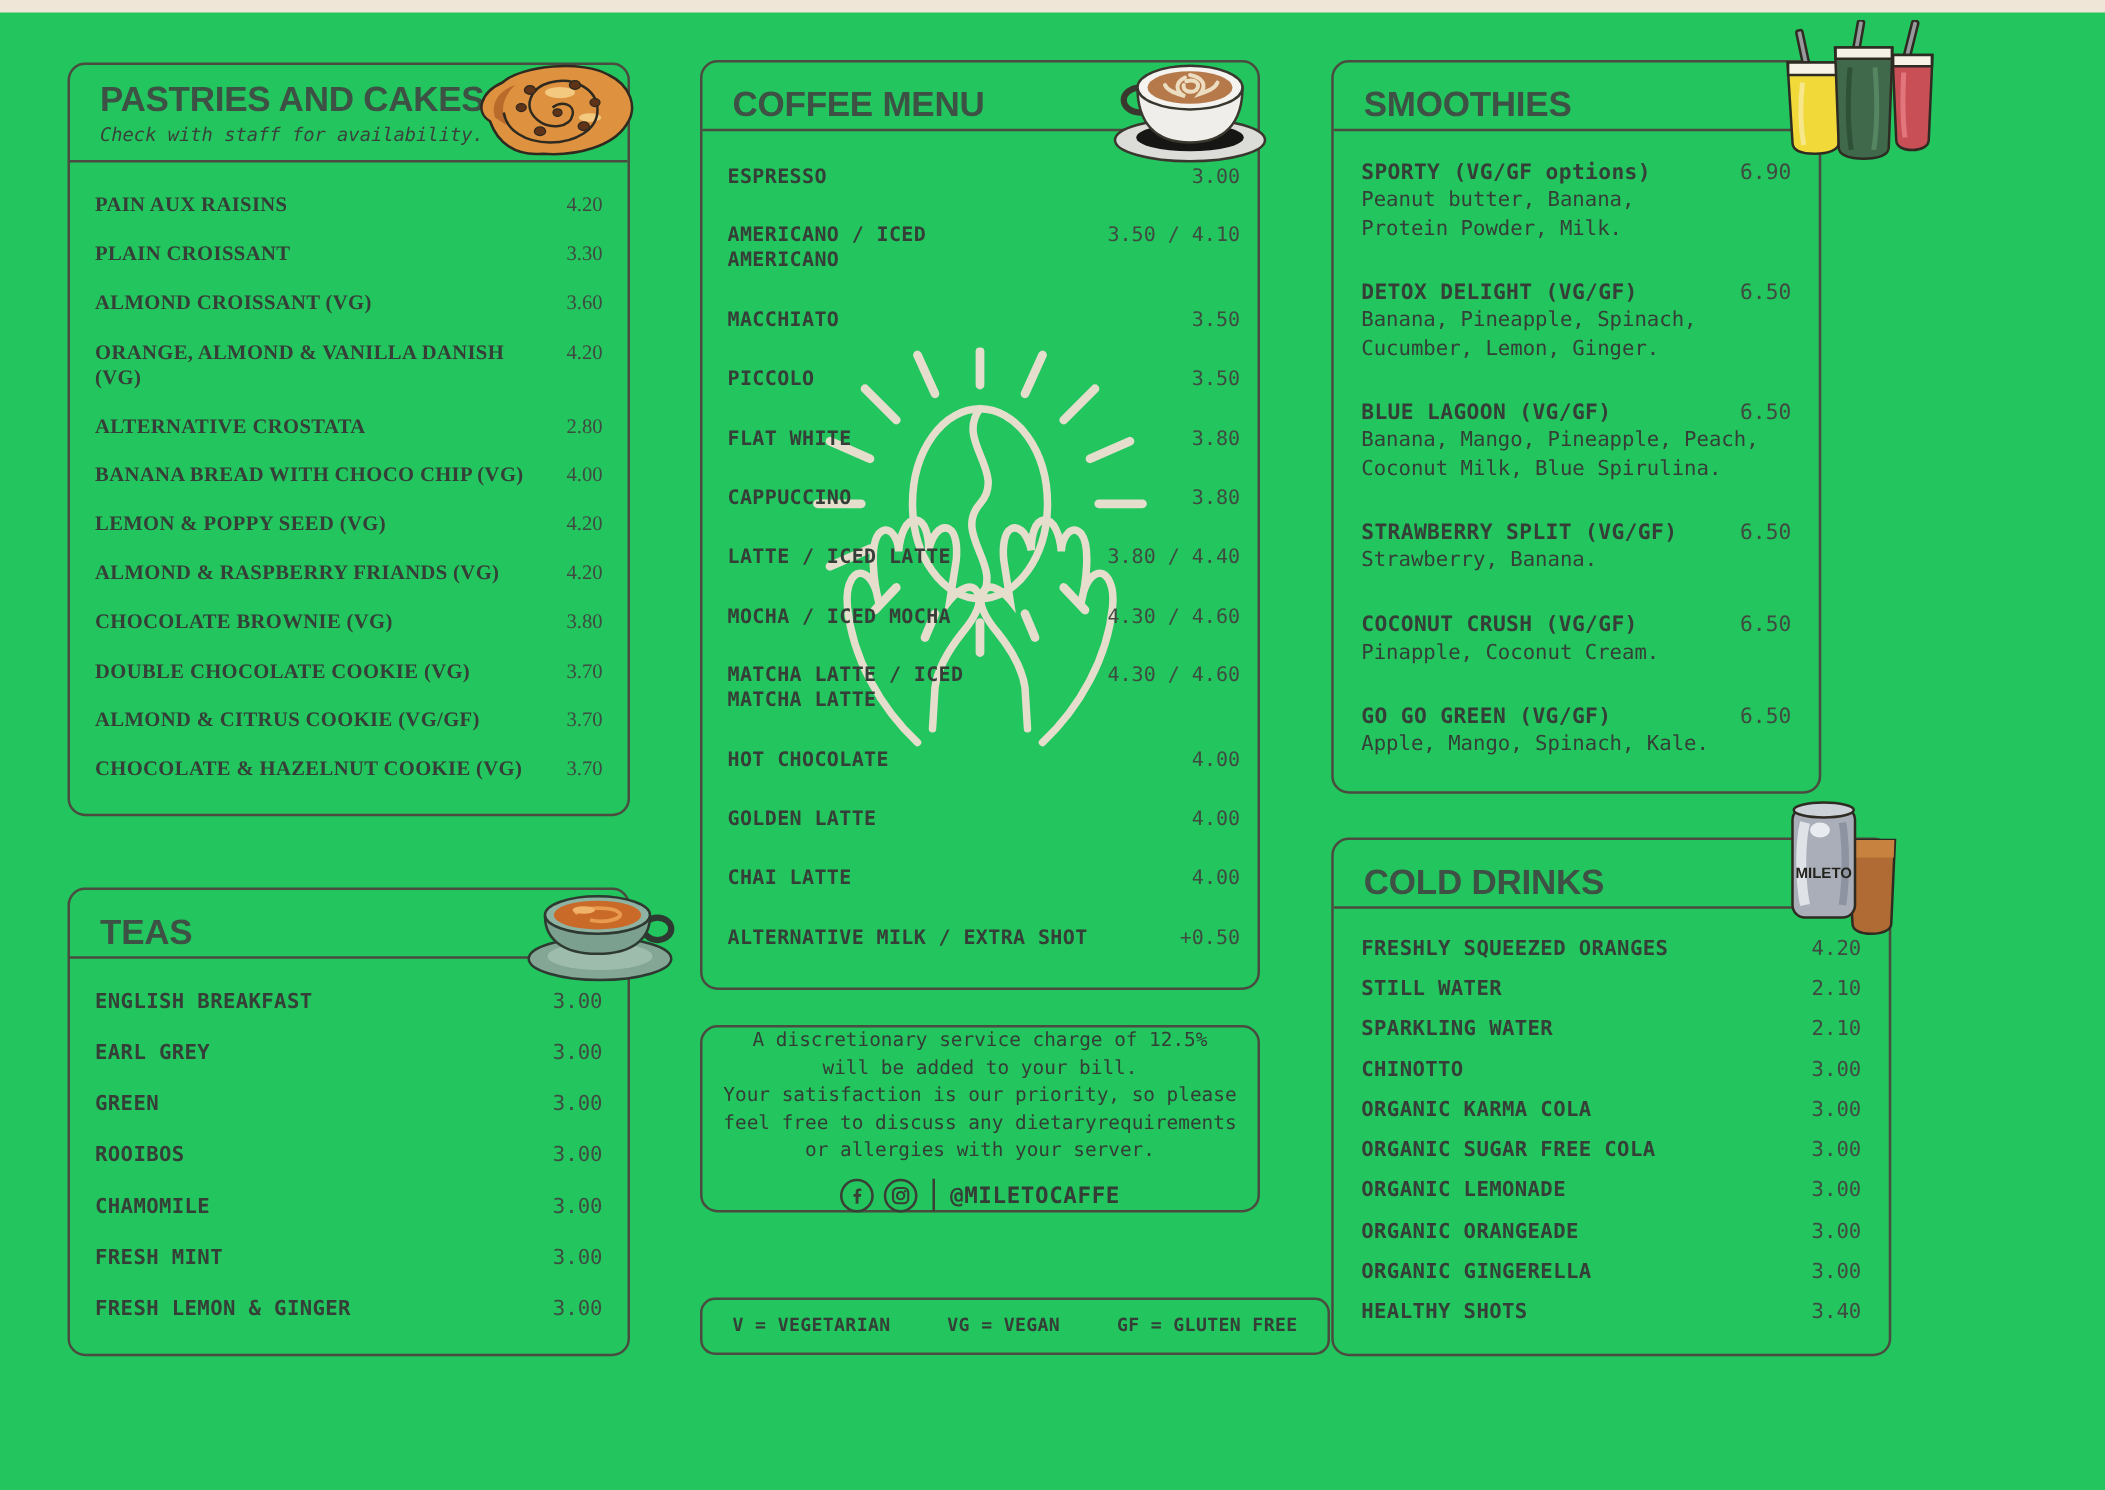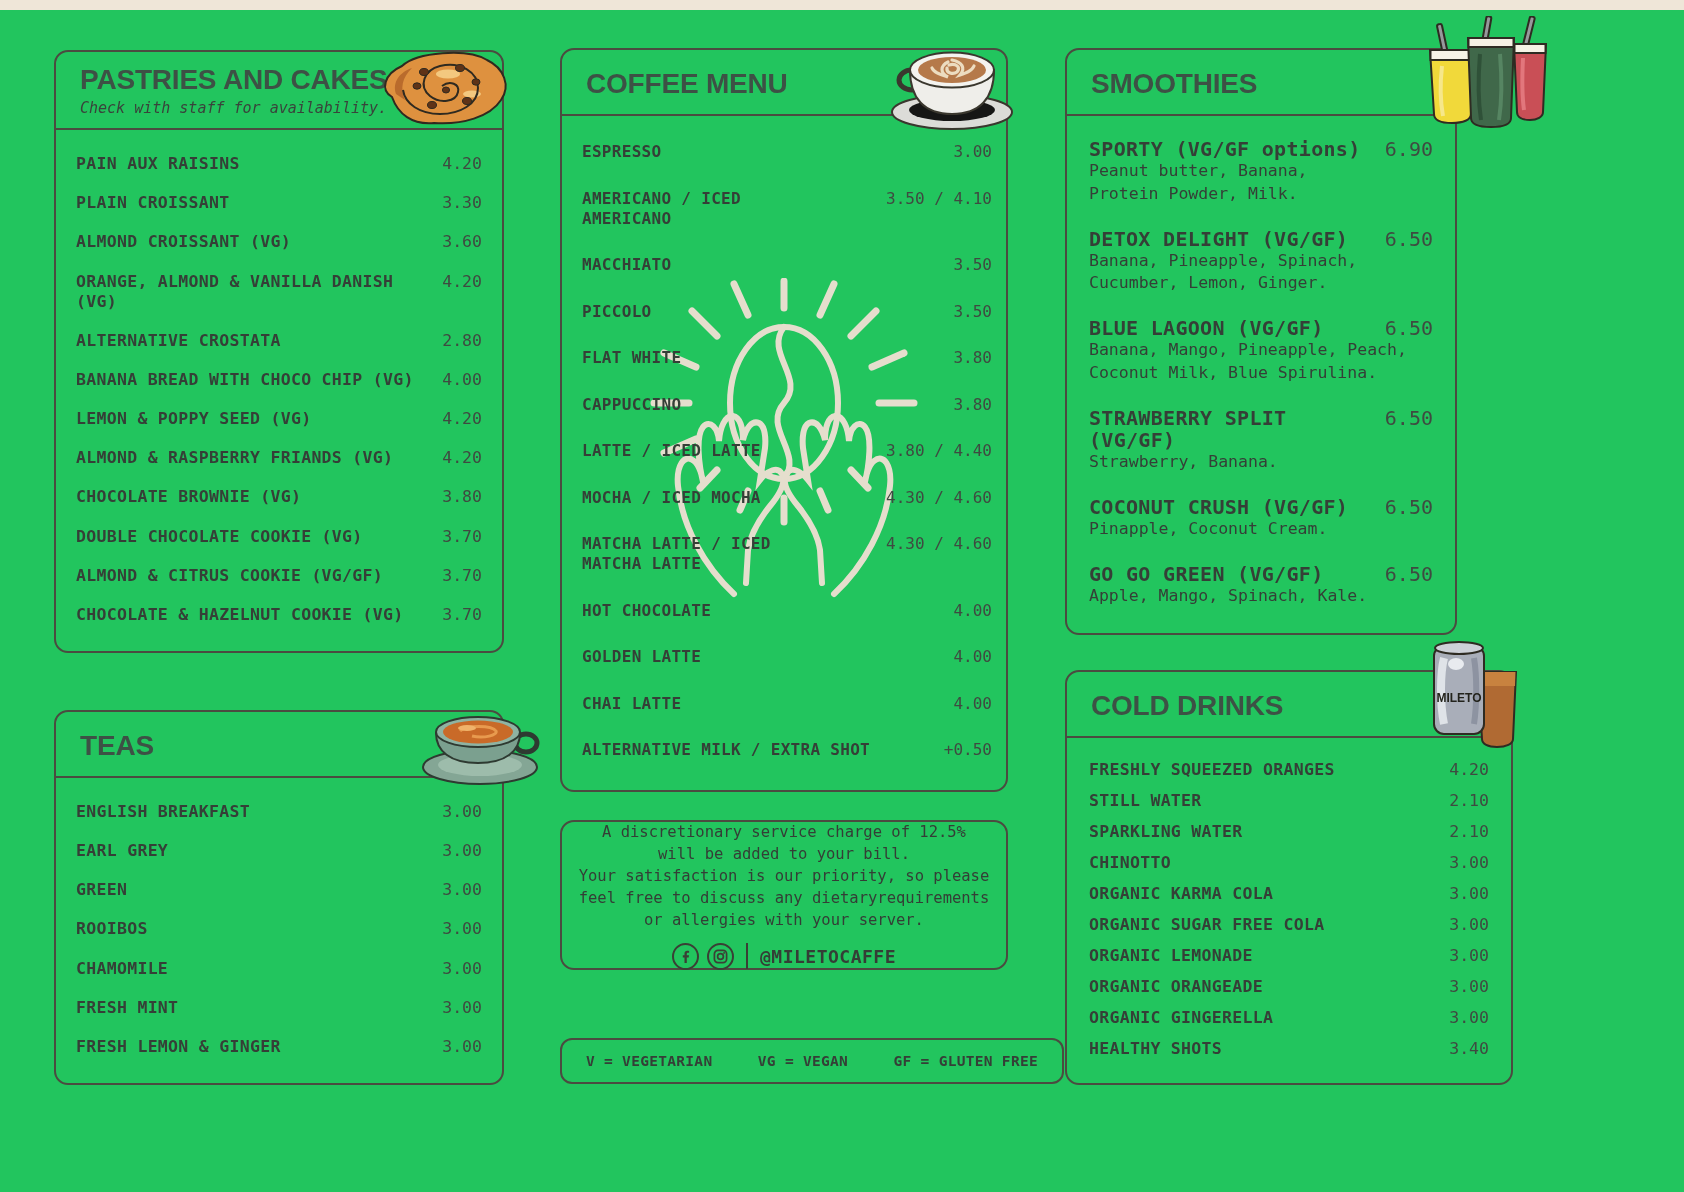--- a/index.html
+++ b/index.html
@@ -15,21 +15,21 @@
   }
   .panel {
     position: absolute;
     border: 2px solid #4b4b40;
     border-radius: 14px;
     display: flex; flex-direction: column;
     z-index: 1;
   }
   .panel-header {
     border-bottom: 2px solid #4b4b40;
-    padding: 19px 24px 15px 24px;
+    padding: 19px 24px 4px 24px;
   }
   .panel-header.with-sub { padding: 13px 24px 9px 24px; }
   .panel-title {
     font-family: "Liberation Sans", sans-serif;
     font-weight: 700;
     font-size: 28px;
     line-height: 30px;
     color: #3d5145;
     letter-spacing: -0.2px;
   }
@@ -45,28 +45,28 @@
     display: flex; flex-direction: column;
     justify-content: space-between;
     list-style: none;
   }
   .row {
     display: flex; justify-content: space-between; align-items: baseline;
     font-size: 16.5px; line-height: 20px;
   }
   .item-name { font-weight: 700; letter-spacing: 0.3px; }
   .item-price { font-weight: 400; color: #3f4a41; white-space: nowrap; padding-left: 10px; }
-  .pastries .panel-body { padding: 24px 20px 26px 20px; }
+  .pastries .panel-body { padding: 24px 20px 26px 20px; font-family: Liberation Serif, serif; }
   .teas .panel-body     { padding: 24px 20px 26px 20px; }
   .coffee .panel-body   { padding: 26px 14px 30px 20px; }
   .coffee .row { font-size: 16px; gap: 39px; }
   .smoothies .panel-body { padding: 22px 22px 26px 22px; }
   .cold .panel-body      { padding: 22px 22px 24px 22px; }
   .cold .row { font-size: 16.5px; }
-  .sm-block .row { font-size: 20px; line-height: 22px; justify-content: space-between; }
+  .sm-block .row { font-size: 17px; line-height: 22px; justify-content: space-between; }
   .sm-desc {
     font-size: 16.5px; line-height: 22.5px;
     white-space: pre-line;
     color: #353f37;
   }
   
   .pastries  { left: 54px;   top: 40px;  width: 450px; height: 603px; }
   .teas      { left: 54px;   top: 700px; width: 450px; height: 375px; }
   .coffee    { left: 560px;  top: 38px;  width: 448px; height: 744px; }
   .smoothies { left: 1065px; top: 38px;  width: 392px; height: 587px; }

